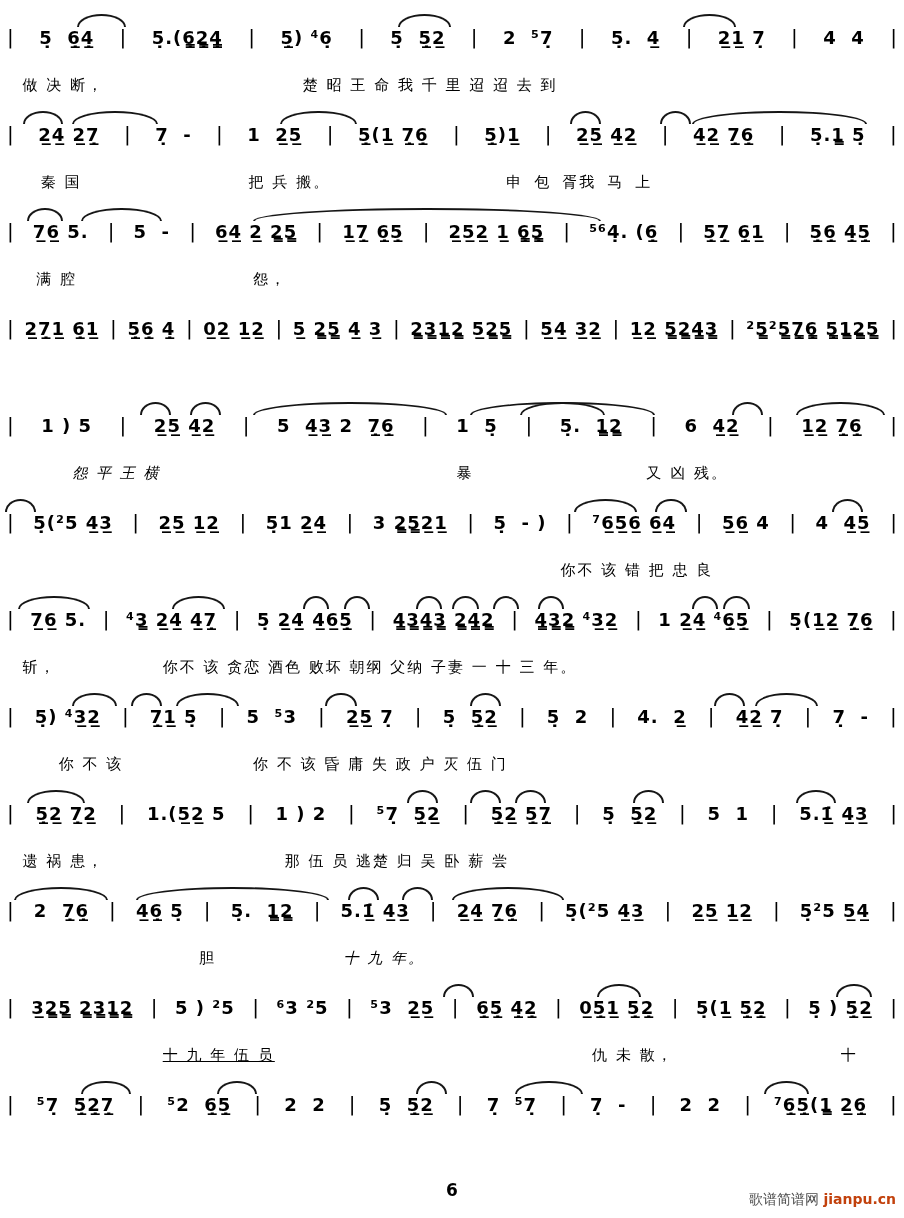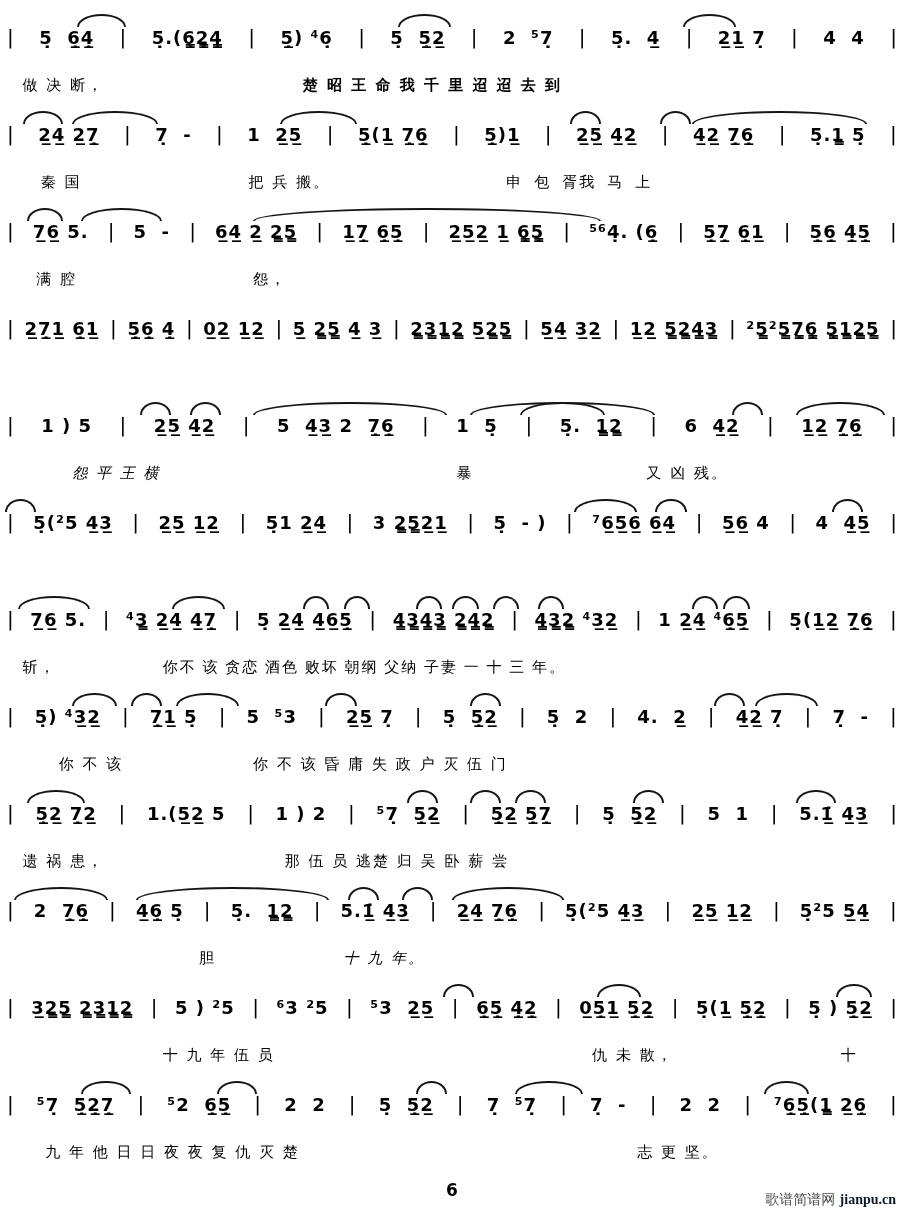--- a/index.html
+++ b/index.html
@@ -31,21 +31,21 @@
   <div class="systems">
       <div class="system">
         <div class="arcs">
           <div class="arc" style="left: 8.5%; width: 5%;"></div>
           <div class="arc" style="left: 44%; width: 5.5%;"></div>
           <div class="arc" style="left: 75.5%; width: 5.5%;"></div>
         </div>
         <div class="notes"><span class="bar">|</span><span class="measure">5̣  6̣̲4̣̲</span><span class="bar">|</span><span class="measure">5̣.(6̣̳2̣̳4̣̳</span><span class="bar">|</span><span class="measure">5̣̲) ⁴6̣</span><span class="bar">|</span><span class="measure">5̣  5̣̲2̲</span><span class="bar">|</span><span class="measure">2  ⁵7̣</span><span class="bar">|</span><span class="measure">5̣.  4̲</span><span class="bar">|</span><span class="measure">2̲1̲ 7̣</span><span class="bar">|</span><span class="measure">4  4</span><span class="bar">|</span></div>
         <div class="lyrics">
           <span class="lyric" style="left: 2.5%;">做 决 断，</span>
-          <span class="lyric" style="left: 33.5%; font-weight: bold;">楚 昭 王 命 我 千 里 迢 迢 去 到</span>
+          <span class="lyric" style="left: 33.5%;">楚 昭 王 命 我 千 里 迢 迢 去 到</span>
         </div>
       </div>
       <div class="system">
         <div class="arcs">
           <div class="arc" style="left: 2.5%; width: 4%;"></div>
           <div class="arc" style="left: 8%; width: 9%;"></div>
           <div class="arc" style="left: 31%; width: 8%;"></div>
           <div class="arc" style="left: 63%; width: 3%;"></div>
           <div class="arc" style="left: 73%; width: 3%;"></div>
           <div class="arc" style="left: 76.5%; width: 19%;"></div>
@@ -92,38 +92,41 @@
         </div>
       </div>
       <div class="system">
         <div class="arcs">
           <div class="arc" style="left: 0.5%; width: 3%;"></div>
           <div class="arc" style="left: 63.5%; width: 6.5%;"></div>
           <div class="arc" style="left: 72.5%; width: 3%;"></div>
           <div class="arc" style="left: 92%; width: 3%;"></div>
         </div>
         <div class="notes"><span class="bar">|</span><span class="measure">5̣(²5 4̲3̲</span><span class="bar">|</span><span class="measure">2̲5̲ 1̲2̲</span><span class="bar">|</span><span class="measure">5̣1 2̲4̲</span><span class="bar">|</span><span class="measure">3 2̳5̳2̲1̲</span><span class="bar">|</span><span class="measure">5̣  - )</span><span class="bar">|</span><span class="measure">⁷6̲5̲6̲ 6̲4̲</span><span class="bar">|</span><span class="measure">5̲6̲ 4</span><span class="bar">|</span><span class="measure">4  4̲5̲</span><span class="bar">|</span></div>
+        <div class="lyrics">
+          <span class="lyric" style="left: 62%;">你不 该 错 把 忠 良</span>
+        </div>
       </div>
       <div class="system">
         <div class="arcs">
           <div class="arc" style="left: 2%; width: 7.5%;"></div>
           <div class="arc" style="left: 19%; width: 5.5%;"></div>
           <div class="arc" style="left: 33.5%; width: 2.5%;"></div>
           <div class="arc" style="left: 38%; width: 2.5%;"></div>
           <div class="arc" style="left: 46%; width: 2.5%;"></div>
           <div class="arc" style="left: 50%; width: 2.5%;"></div>
           <div class="arc" style="left: 54.5%; width: 2.5%;"></div>
           <div class="arc" style="left: 59.5%; width: 2.5%;"></div>
           <div class="arc" style="left: 76.5%; width: 2.5%;"></div>
           <div class="arc" style="left: 80%; width: 2.5%;"></div>
         </div>
         <div class="notes"><span class="bar">|</span><span class="measure">7̲6̲ 5.</span><span class="bar">|</span><span class="measure">⁴3̳ 2̲4̲ 4̲7̣̲</span><span class="bar">|</span><span class="measure">5̣ 2̲4̲ 4̲6̲5̣̲</span><span class="bar">|</span><span class="measure">4̳3̳4̳3̳ 2̳4̳2̳</span><span class="bar">|</span><span class="measure">4̳3̳2̳ ⁴3̲2̲</span><span class="bar">|</span><span class="measure">1 2̲4̲ ⁴6̣̲5̣̲</span><span class="bar">|</span><span class="measure">5̣(1̲2̲ 7̣̲6̣̲</span><span class="bar">|</span></div>
         <div class="lyrics">
           <span class="lyric" style="left: 2.5%;">斩，</span>
-          <span class="lyric" style="left: 18%; font-family: Liberation Serif, serif;">你不 该 贪恋 酒色 败坏 朝纲 父纳 子妻 一 十 三 年。</span>
+          <span class="lyric" style="left: 18%;">你不 该 贪恋 酒色 败坏 朝纲 父纳 子妻 一 十 三 年。</span>
         </div>
       </div>
       <div class="system">
         <div class="arcs">
           <div class="arc" style="left: 8%; width: 4.5%;"></div>
           <div class="arc" style="left: 14.5%; width: 3%;"></div>
           <div class="arc" style="left: 19.5%; width: 6.5%;"></div>
           <div class="arc" style="left: 36%; width: 3%;"></div>
           <div class="arc" style="left: 52%; width: 3%;"></div>
           <div class="arc" style="left: 79%; width: 3%;"></div>
@@ -165,37 +168,33 @@
         </div>
       </div>
       <div class="system">
         <div class="arcs">
           <div class="arc" style="left: 49%; width: 3%;"></div>
           <div class="arc" style="left: 66%; width: 4.5%;"></div>
           <div class="arc" style="left: 92.5%; width: 3.5%;"></div>
         </div>
         <div class="notes"><span class="bar">|</span><span class="measure">3̲2̳5̳ 2̳3̳1̳2̳</span><span class="bar">|</span><span class="measure">5 ) ²5</span><span class="bar">|</span><span class="measure">⁶3 ²5</span><span class="bar">|</span><span class="measure">⁵3  2̲5̲</span><span class="bar">|</span><span class="measure">6̣̲5̣̲ 4̣̲2̣̲</span><span class="bar">|</span><span class="measure">0̲5̣̲1̲ 5̣̲2̣̲</span><span class="bar">|</span><span class="measure">5̣(1̲ 5̣̲2̣̲</span><span class="bar">|</span><span class="measure">5̣ ) 5̣̲2̲</span><span class="bar">|</span></div>
         <div class="lyrics">
-          <span class="lyric" style="left: 18%;">十 九 年 伍 员</span>
+          <span class="lyric" style="left: 18%; text-decoration: underline;">十 九 年 伍 员</span>
           <span class="lyric" style="left: 65.5%;">仇 未 散，</span>
           <span class="lyric" style="left: 93%;">十</span>
         </div>
       </div>
       <div class="system">
         <div class="arcs">
           <div class="arc" style="left: 9%; width: 5%;"></div>
           <div class="arc" style="left: 24%; width: 4%;"></div>
           <div class="arc" style="left: 46%; width: 3%;"></div>
           <div class="arc" style="left: 57%; width: 7%;"></div>
           <div class="arc" style="left: 84.5%; width: 4.5%;"></div>
         </div>
         <div class="notes"><span class="bar">|</span><span class="measure">⁵7̣  5̣̲2̣̲7̣̲</span><span class="bar">|</span><span class="measure">⁵2  6̣̲5̣̲</span><span class="bar">|</span><span class="measure">2  2</span><span class="bar">|</span><span class="measure">5̣  5̣̲2̲</span><span class="bar">|</span><span class="measure">7̣  ⁵7̣</span><span class="bar">|</span><span class="measure">7̣  -</span><span class="bar">|</span><span class="measure">2  2</span><span class="bar">|</span><span class="measure">⁷6̣̲5̣̲(1̳ 2̲6̣̲</span><span class="bar">|</span></div>
-        <div class="lyrics">
-          <span class="lyric" style="left: 5%;">九 年 他 日 日 夜 夜 复 仇 灭 楚</span>
-          <span class="lyric" style="left: 70.5%;">志 更 坚。</span>
-        </div>
       </div>
     </div>
 
   <div class="page-number">6</div>
 
-  <div class="credit"><span>歌谱简谱网</span> <span class="url" style="color: #0f172a; font-family: Liberation Serif, serif;">jianpu.cn</span></div>
+  <div class="credit"><span>歌谱简谱网</span> <span class="url" style="color: #c2410c;">jianpu.cn</span></div>
 </div>
 
 </body></html>

